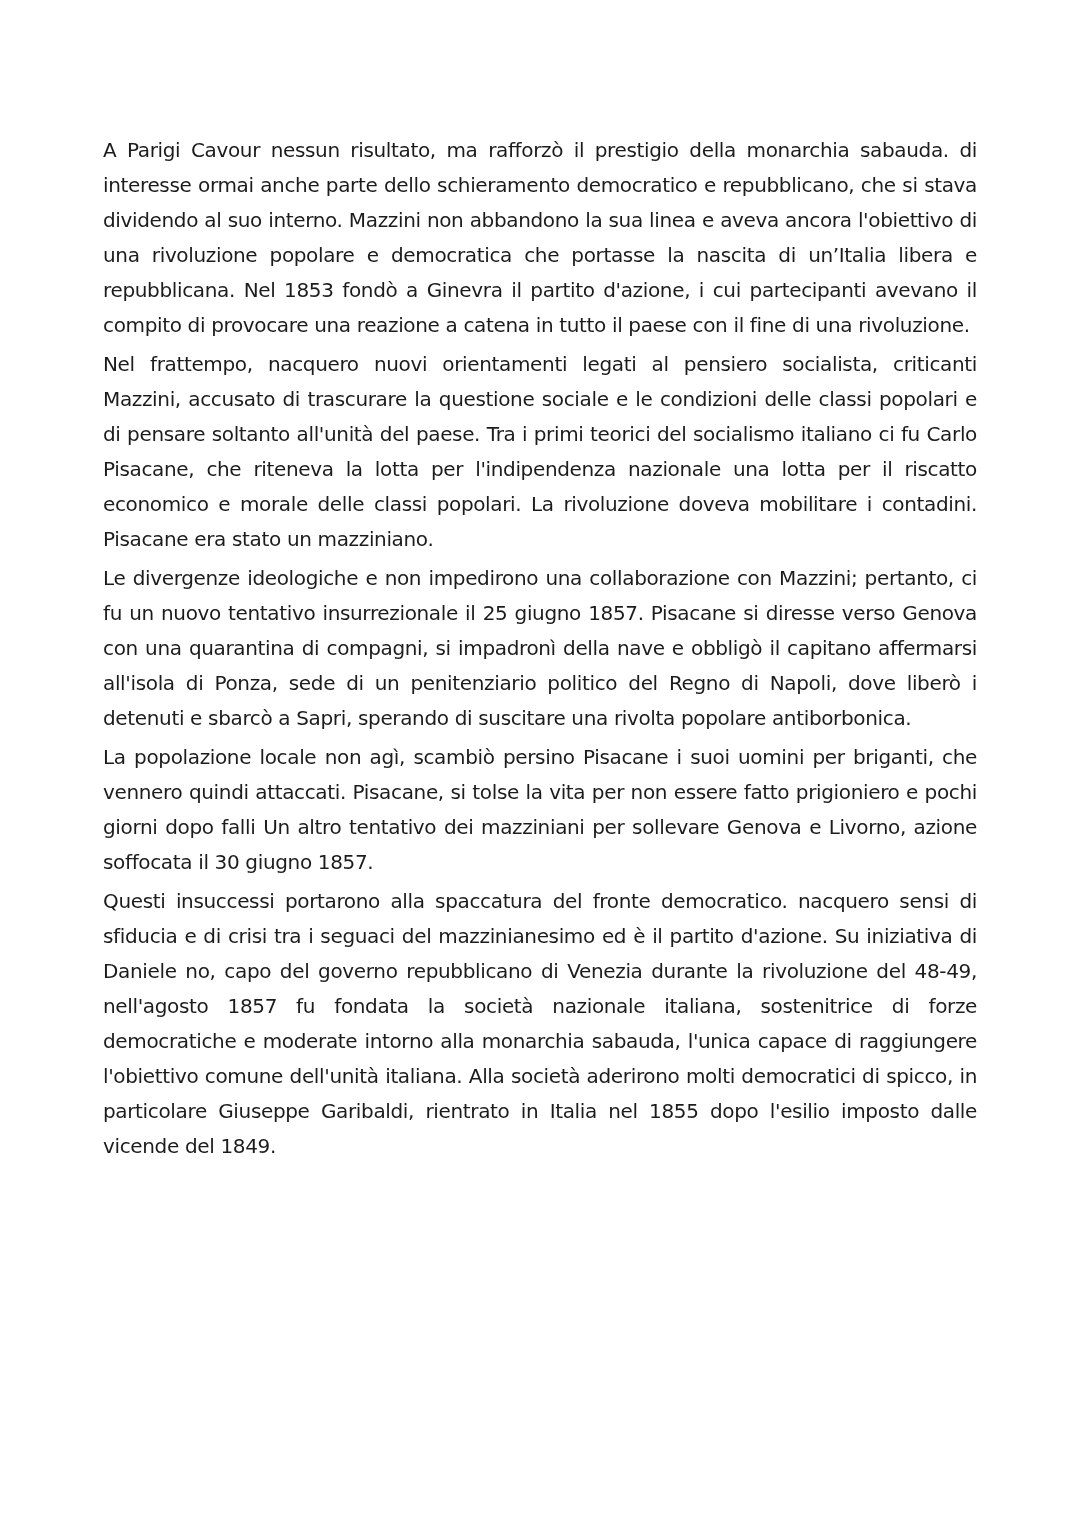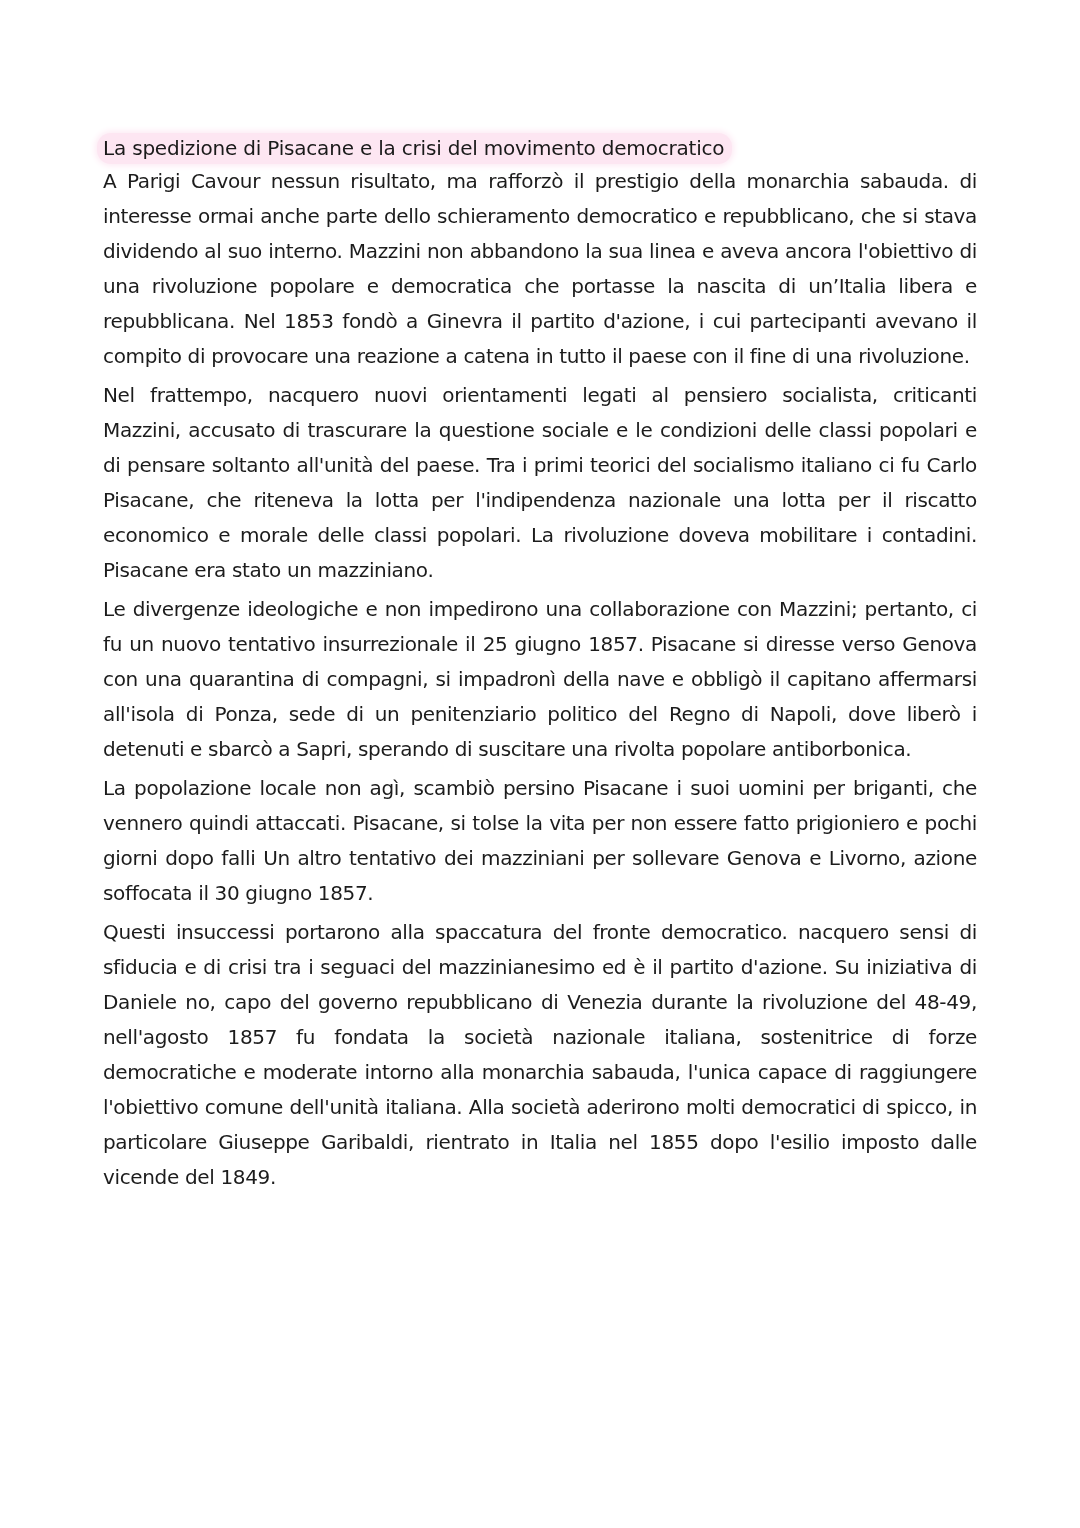--- a/index.html
+++ b/index.html
@@ -45,21 +45,18 @@
       word-spacing: 0px;
       color: #1c1c1c;
     }
     .p1 { }
     .para + .para { margin-top: 4px; }
   </style>
 </head>
 <body>
 
 <div class="page">
-  <div class="title-wrap">
-    <span class="title">La spedizione di Pisacane e la crisi del movimento democratico</span>
-  </div>
   <p class="para p1">A Parigi Cavour nessun risultato, ma rafforzò il prestigio della monarchia sabauda. di interesse ormai anche parte dello schieramento democratico e repubblicano, che si stava dividendo al suo interno. Mazzini non abbandono la sua linea e aveva ancora l'obiettivo di una rivoluzione popolare e democratica che portasse la nascita di un’Italia libera e repubblicana. Nel 1853 fondò a Ginevra il partito d'azione, i cui partecipanti avevano il compito di provocare una reazione a catena in tutto il paese con il fine di una rivoluzione.</p>
   <p class="para">Nel frattempo, nacquero nuovi orientamenti legati al pensiero socialista, criticanti Mazzini, accusato di trascurare la questione sociale e le condizioni delle classi popolari e di pensare soltanto all'unità del paese. Tra i primi teorici del socialismo italiano ci fu Carlo Pisacane, che riteneva la lotta per l'indipendenza nazionale una lotta per il riscatto economico e morale delle classi popolari. La rivoluzione doveva mobilitare i contadini. Pisacane era stato un mazziniano.</p>
   <p class="para">Le divergenze ideologiche e non impedirono una collaborazione con Mazzini; pertanto, ci fu un nuovo tentativo insurrezionale il 25 giugno 1857. Pisacane si diresse verso Genova con una quarantina di compagni, si impadronì della nave e obbligò il capitano affermarsi all'isola di Ponza, sede di un penitenziario politico del Regno di Napoli, dove liberò i detenuti e sbarcò a Sapri, sperando di suscitare una rivolta popolare antiborbonica.</p>
   <p class="para">La popolazione locale non agì, scambiò persino Pisacane i suoi uomini per briganti, che vennero quindi attaccati. Pisacane, si tolse la vita per non essere fatto prigioniero e pochi giorni dopo falli Un altro tentativo dei mazziniani per sollevare Genova e Livorno, azione soffocata il 30 giugno 1857.</p>
   <p class="para">Questi insuccessi portarono alla spaccatura del fronte democratico. nacquero sensi di sfiducia e di crisi tra i seguaci del mazzinianesimo ed è il partito d'azione. Su iniziativa di Daniele no, capo del governo repubblicano di Venezia durante la rivoluzione del 48-49, nell'agosto 1857 fu fondata la società nazionale italiana, sostenitrice di forze democratiche e moderate intorno alla monarchia sabauda, l'unica capace di raggiungere l'obiettivo comune dell'unità italiana. Alla società aderirono molti democratici di spicco, in particolare Giuseppe Garibaldi, rientrato in Italia nel 1855 dopo l'esilio imposto dalle vicende del 1849.</p>
 </div>
 
 </body></html>

